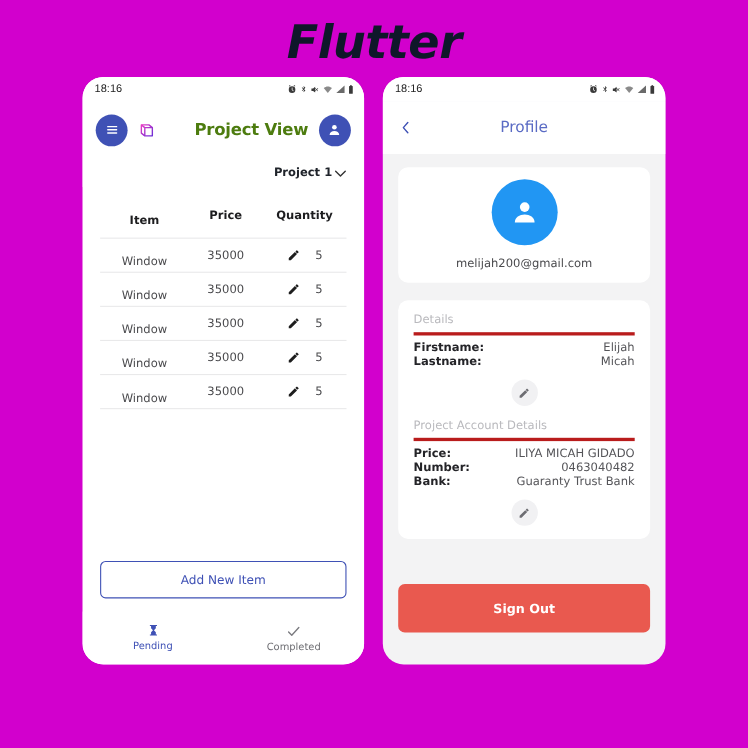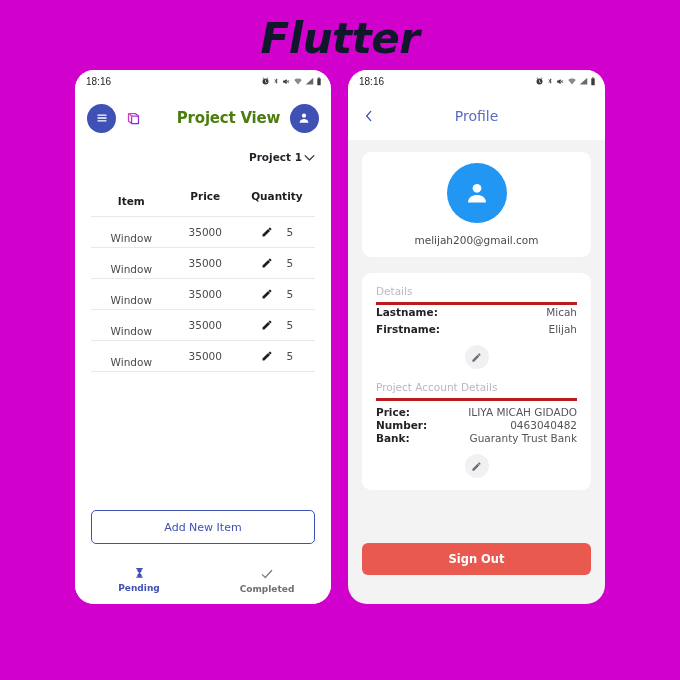--- a/index.html
+++ b/index.html
@@ -117,21 +117,21 @@
     font-family:"DejaVu Sans",sans-serif;
   }
   .bottomnav{
     position:absolute;left:0;right:0;bottom:0;
     height:48px;
     background:#fff;
     display:flex;align-items:center;
   }
   .navitem{
     flex:1;
-    display:flex;flex-direction:column;align-items:center;justify-content:center;gap:3px;font-weight:bold;
+    display:flex;flex-direction:column;align-items:center;justify-content:center;gap:3px;
   }
   .navlabel{font-size:9px;font-family:"DejaVu Sans",sans-serif;}
   .nav-active .navlabel{color:#3f51b5;}
   .nav-idle .navlabel{color:#6e6e73;}
 
   
   .appbar-r{
     height:48px;
     display:flex;align-items:center;
     padding:0 14px;
@@ -180,21 +180,21 @@
   .kv .v{font-size:10.5px;color:#555559;font-family:"DejaVu Sans",sans-serif;text-align:right;}
   .kv-tight{padding-top:1px;}
   .edit-fab{
     width:24px;height:24px;border-radius:50%;
     background:#f1f1f3;
     display:flex;align-items:center;justify-content:center;
     margin:10px auto 2px auto;
   }
   .signout{
     position:absolute;left:14px;right:14px;bottom:29px;
-    height:32px;border-radius:6px;
+    height:44px;border-radius:6px;
     background:#e9594f;
     display:flex;align-items:center;justify-content:center;
     color:#fff;font-size:11.5px;font-weight:bold;
     font-family:"DejaVu Sans",sans-serif;
   }
 </style>
 </head>
 <body>
 
 <div class="brand">Flutter</div>
@@ -384,27 +384,27 @@
       <svg width="30" height="30" viewBox="0 0 24 24">
         <circle cx="12" cy="8.2" r="3.5" fill="#fff"></circle>
         <path d="M4.8 19.5c0-3.9 3.5-5.9 7.2-5.9s7.2 2 7.2 5.9z" fill="#fff"></path>
       </svg>
     </div>
     <div class="email">melijah200@gmail.com</div>
   </div>
 
   <div class="card card-details">
     <div class="sec-title">Details</div>
+    <div class="kv">
+      <span class="k">Firstname:</span>
+      <span class="v">Elijah</span>
+    </div>
     <div class="kv kv-tight">
       <span class="k">Lastname:</span>
       <span class="v">Micah</span>
-    </div>
-    <div class="kv">
-      <span class="k">Firstname:</span>
-      <span class="v">Elijah</span>
     </div>
     <div class="edit-fab">
       <svg width="11" height="11" viewBox="0 0 24 24">
           <path fill="#6d6d72" d="M3 17.2V21h3.8L18 9.8 14.2 6zm17.7-10.2a1 1 0 000-1.4l-2.3-2.3a1 1 0 00-1.4 0l-1.8 1.8L18 8.8z"></path>
         </svg>
     </div>
 
     <div class="sec-title" style="margin-top:12px;">Project Account Details</div>
     <div class="kv">
       <span class="k">Price:</span>

